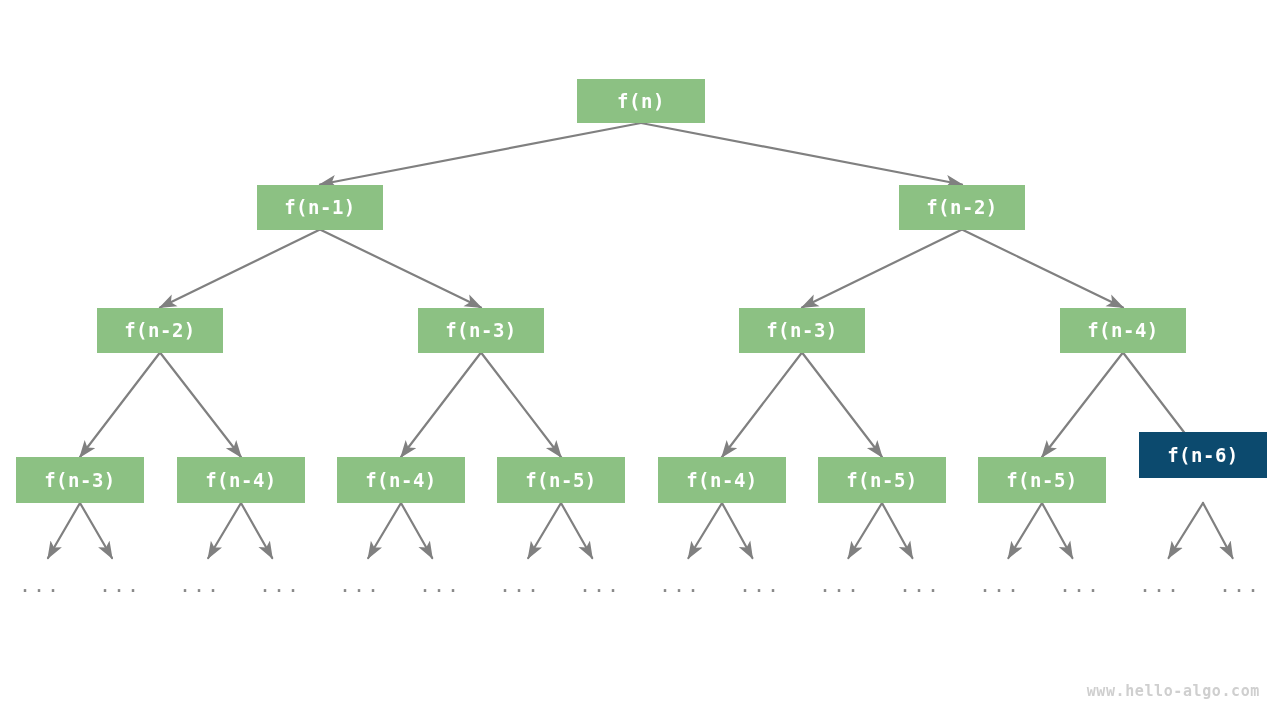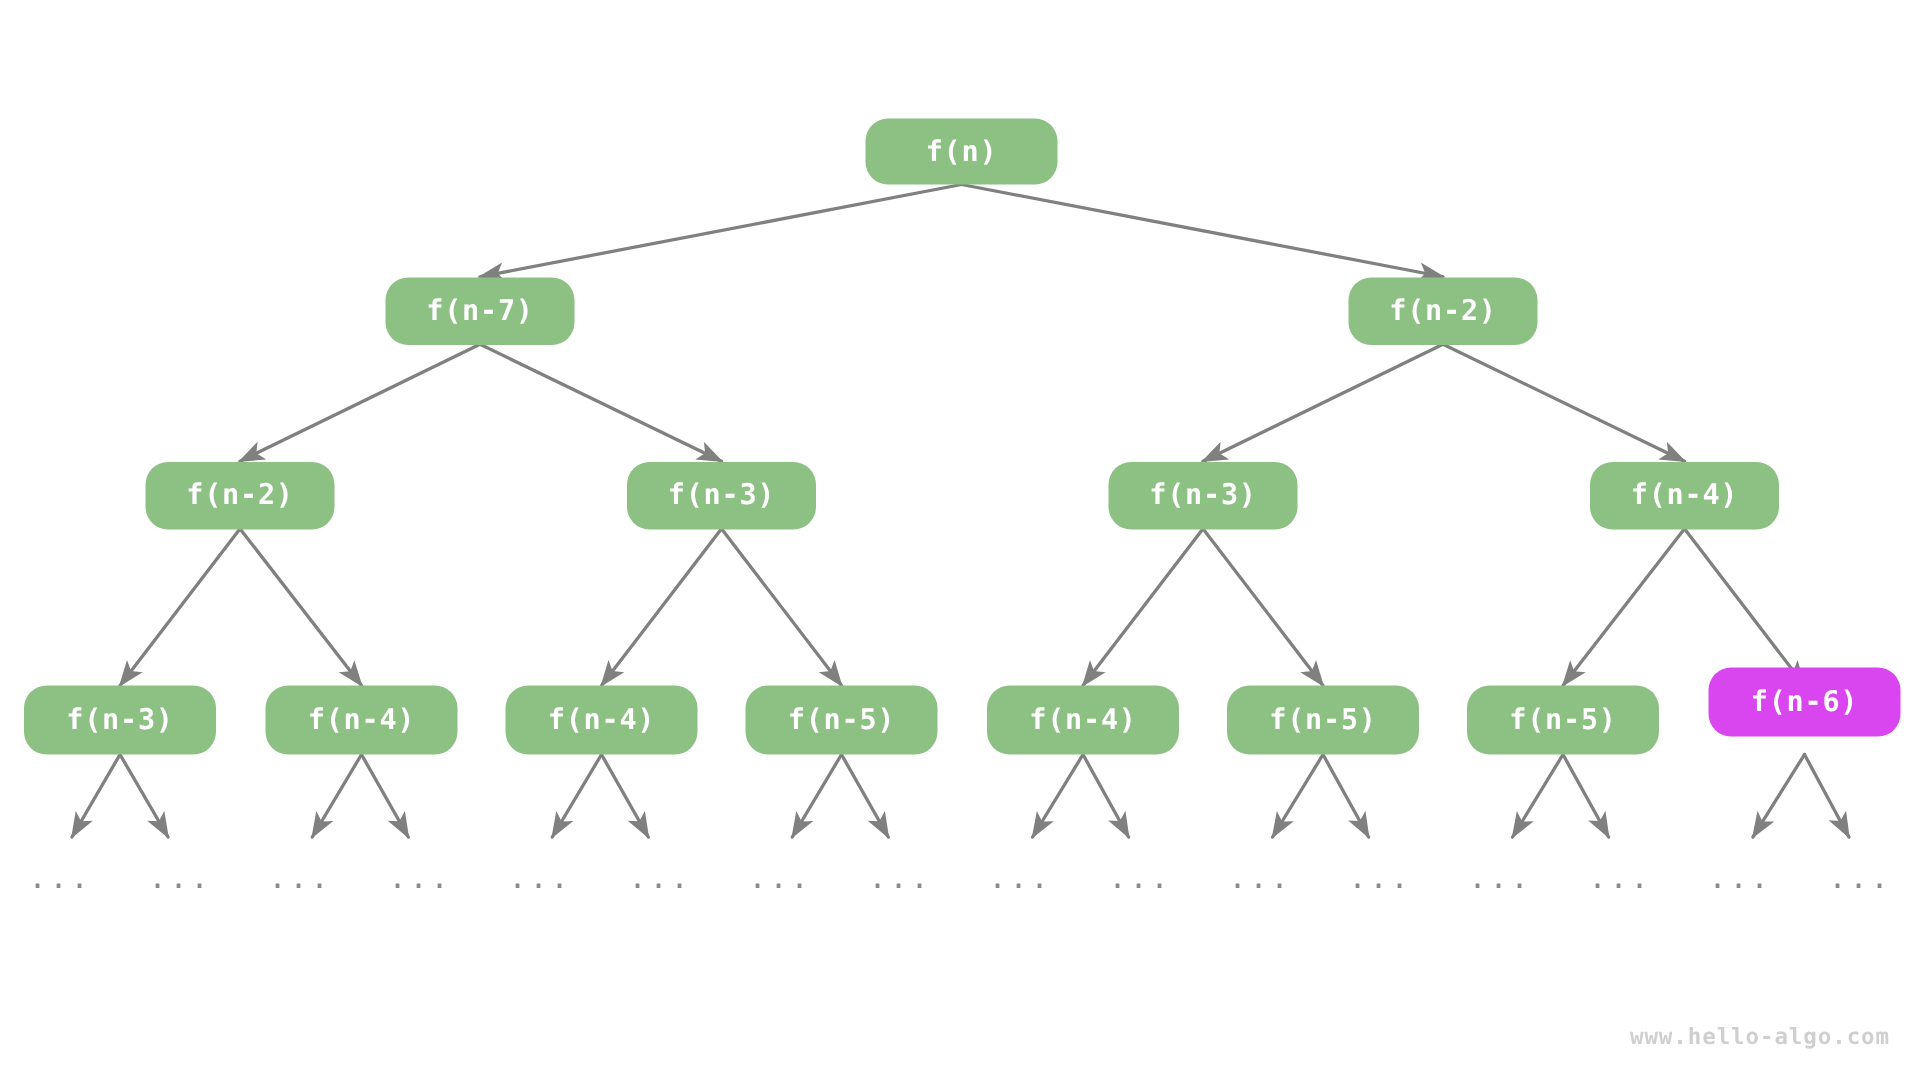--- a/index.html
+++ b/index.html
@@ -26,21 +26,21 @@
     left: 0;
     top: 0;
     width: 1280px;
     height: 720px;
     pointer-events: none;
   }
   .node {
     position: absolute;
     box-sizing: border-box;
     background: #8cc183;
-    border-radius: 15px;
+    border-radius: 0;
     color: #ffffff;
     display: flex;
     align-items: center;
     justify-content: center;
     font-family: "DejaVu Sans Mono", monospace;
     font-size: 19px;
     font-weight: 700;
     letter-spacing: 0.5px;
     pointer-events: auto;
     white-space: nowrap;
@@ -106,34 +106,34 @@
       <line x1="1042" y1="503" x2="1008.4" y2="558" marker-end="url(#arrowhead)"></line>
       <line x1="1042" y1="503" x2="1072.4" y2="558" marker-end="url(#arrowhead)"></line>
       <line x1="1203" y1="503" x2="1168.6" y2="558" marker-end="url(#arrowhead)"></line>
       <line x1="1203" y1="503" x2="1232.6" y2="558" marker-end="url(#arrowhead)"></line>
     </g>
 </svg>
 
 <div class="node-layer">
   <div id="nodes">
       <div class="node" style="width: 128px; height: 44px; left: 577px; top: 79px; background: rgb(140, 193, 131); color: rgb(255, 255, 255);">f(n)</div>
-      <div class="node" style="width: 126px; height: 45px; left: 257px; top: 184.5px; background: rgb(140, 193, 131); color: rgb(255, 255, 255);">f(n-7)</div>
+      <div class="node" style="width: 126px; height: 45px; left: 257px; top: 184.5px; background: rgb(140, 193, 131); color: rgb(255, 255, 255);">f(n-1)</div>
       <div class="node" style="width: 126px; height: 45px; left: 899px; top: 184.5px; background: rgb(140, 193, 131); color: rgb(255, 255, 255);">f(n-2)</div>
       <div class="node" style="width: 126px; height: 45px; left: 97px; top: 307.5px; background: rgb(140, 193, 131); color: rgb(255, 255, 255);">f(n-2)</div>
       <div class="node" style="width: 126px; height: 45px; left: 418px; top: 307.5px; background: rgb(140, 193, 131); color: rgb(255, 255, 255);">f(n-3)</div>
       <div class="node" style="width: 126px; height: 45px; left: 739px; top: 307.5px; background: rgb(140, 193, 131); color: rgb(255, 255, 255);">f(n-3)</div>
       <div class="node" style="width: 126px; height: 45px; left: 1060px; top: 307.5px; background: rgb(140, 193, 131); color: rgb(255, 255, 255);">f(n-4)</div>
       <div class="node" style="width: 128px; height: 46px; left: 16px; top: 457px; background: rgb(140, 193, 131); color: rgb(255, 255, 255);">f(n-3)</div>
       <div class="node" style="width: 128px; height: 46px; left: 177px; top: 457px; background: rgb(140, 193, 131); color: rgb(255, 255, 255);">f(n-4)</div>
       <div class="node" style="width: 128px; height: 46px; left: 337px; top: 457px; background: rgb(140, 193, 131); color: rgb(255, 255, 255);">f(n-4)</div>
       <div class="node" style="width: 128px; height: 46px; left: 497px; top: 457px; background: rgb(140, 193, 131); color: rgb(255, 255, 255);">f(n-5)</div>
       <div class="node" style="width: 128px; height: 46px; left: 658px; top: 457px; background: rgb(140, 193, 131); color: rgb(255, 255, 255);">f(n-4)</div>
       <div class="node" style="width: 128px; height: 46px; left: 818px; top: 457px; background: rgb(140, 193, 131); color: rgb(255, 255, 255);">f(n-5)</div>
       <div class="node" style="width: 128px; height: 46px; left: 978px; top: 457px; background: rgb(140, 193, 131); color: rgb(255, 255, 255);">f(n-5)</div>
-      <div class="node" style="width: 128px; height: 46px; left: 1139px; top: 445px; background: #d946ef; color: rgb(255, 255, 255);">f(n-6)</div>
+      <div class="node" style="width: 128px; height: 46px; left: 1139px; top: 432px; background: #0c4a6e; color: rgb(255, 255, 255);">f(n-6)</div>
     </div>
   <div id="ellipses">
       <div class="ellipsis" style="left: 40px; top: 585px; color: rgb(138, 138, 138);">...</div>
       <div class="ellipsis" style="left: 120px; top: 585px; color: rgb(138, 138, 138);">...</div>
       <div class="ellipsis" style="left: 200px; top: 585px; color: rgb(138, 138, 138);">...</div>
       <div class="ellipsis" style="left: 280px; top: 585px; color: rgb(138, 138, 138);">...</div>
       <div class="ellipsis" style="left: 360px; top: 585px; color: rgb(138, 138, 138);">...</div>
       <div class="ellipsis" style="left: 440px; top: 585px; color: rgb(138, 138, 138);">...</div>
       <div class="ellipsis" style="left: 520px; top: 585px; color: rgb(138, 138, 138);">...</div>
       <div class="ellipsis" style="left: 600px; top: 585px; color: rgb(138, 138, 138);">...</div>

